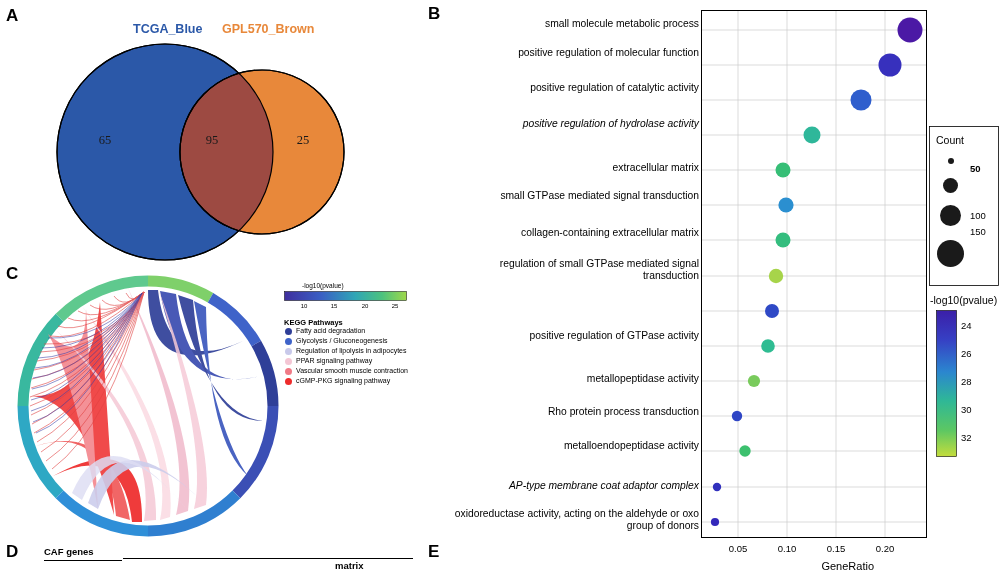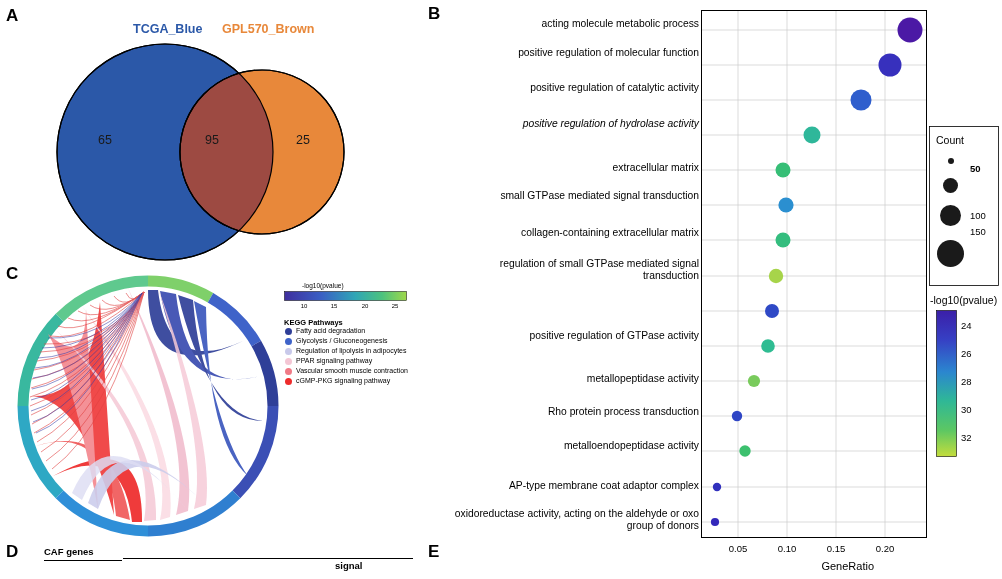--- a/index.html
+++ b/index.html
@@ -27,20 +27,21 @@
     position: absolute;
     font-size: 12.5px;
     font-weight: bold;
   }
   .venn-wrap { position: absolute; left: 0; top: 0; }
   .venn-count {
     position: absolute;
     font-size: 12.5px;
     color: #1a1a1a;
     text-align: center;
+    font-family: Liberation Serif, serif;
   }
   
   #panelB { position: absolute; left: 424px; top: 0; width: 578px; height: 579px; }
   #panelB .letter { left: 4px; top: 4px; }
   .bp-label {
     position: absolute;
     font-size: 10.3px;
     color: #000;
     text-align: right;
     line-height: 11.5px;
@@ -150,33 +151,33 @@
   </svg>
 
   <div class="venn-count" style="left:90px; top:133px; width:30px;">65</div>
   <div class="venn-count" style="left:197px; top:133px; width:30px;">95</div>
   <div class="venn-count" style="left:288px; top:133px; width:30px;">25</div>
 </div>
 
 <div id="panelB">
   <div class="panel-letter letter">B</div>
 
-  <div class="bp-label" style="left:30px; top:18px;  width:245px;">acting molecule metabolic process</div>
+  <div class="bp-label" style="left:30px; top:18px;  width:245px;">small molecule metabolic process</div>
   <div class="bp-label" style="left:30px; top:47px;  width:245px;text-align:right;">positive regulation of molecular function</div>
   <div class="bp-label" style="left:30px; top:82px;  width:245px;">positive regulation of catalytic activity</div>
   <div class="bp-label" style="left:30px; top:118px; width:245px;font-style:italic;">positive regulation of hydrolase activity</div>
   <div class="bp-label" style="left:30px; top:162px; width:245px;">extracellular matrix</div>
   <div class="bp-label" style="left:30px; top:190px; width:245px;">small GTPase mediated signal transduction</div>
   <div class="bp-label" style="left:30px; top:227px; width:245px;">collagen-containing extracellular matrix</div>
   <div class="bp-label" style="left:30px; top:258px; width:245px;">regulation of small GTPase mediated signal transduction</div>
   <div class="bp-label" style="left:30px; top:330px; width:245px;">positive regulation of GTPase activity</div>
   <div class="bp-label" style="left:30px; top:373px; width:245px;">metallopeptidase activity</div>
   <div class="bp-label" style="left:30px; top:406px; width:245px;">Rho protein process transduction</div>
   <div class="bp-label" style="left:30px; top:440px; width:245px;">metalloendopeptidase activity</div>
-  <div class="bp-label" style="left:30px; top:480px; width:245px;">AP-type membrane coat adaptor complex</div>
+  <div class="bp-label" style="left:30px; top:480px; width:245px;font-style:italic;">AP-type membrane coat adaptor complex</div>
   <div class="bp-label" style="left:30px; top:508px; width:245px;">oxidoreductase activity, acting on the aldehyde or oxo group of donors</div>
 
   <svg style="position:absolute; left:277px; top:10px;" width="226" height="528">
     <rect x="0.5" y="0.5" width="225" height="527" fill="#ffffff" stroke="#000" stroke-width="1"></rect>
 
     <g stroke="#cccccc" stroke-width="0.7">
       <line x1="1" y1="20" x2="225" y2="20"></line>
       <line x1="1" y1="55" x2="225" y2="55"></line>
       <line x1="1" y1="90" x2="225" y2="90"></line>
       <line x1="1" y1="125" x2="225" y2="125"></line>
@@ -365,20 +366,20 @@
   <div class="kegg-item" style="left:296px; top:95px;">PPAR signaling pathway</div>
   <div class="kegg-swatch" style="left:285px; top:106px; background:#f07a86;"></div>
   <div class="kegg-item" style="left:296px; top:105px;">Vascular smooth muscle contraction</div>
   <div class="kegg-swatch" style="left:285px; top:116px; background:#ee2b2b;"></div>
   <div class="kegg-item" style="left:296px; top:115px;">cGMP-PKG signaling pathway</div>
 </div>
 
 <div id="panelD">
   <div class="panel-letter letter">D</div>
   <div class="d-head" style="left:44px; top:6px;">CAF genes</div>
-  <div class="d-head" style="left:335px; top:20px;">signal</div>
+  <div class="d-head" style="left:335px; top:20px;">matrix</div>
   <div class="d-rule" style="left:44px; top:20px; width:78px;"></div>
   <div class="d-rule" style="left:123px; top:18px; width:290px;"></div>
 </div>
 
 <div id="panelE">
   <div class="panel-letter letter">E</div>
 </div>
 
 </body></html>

